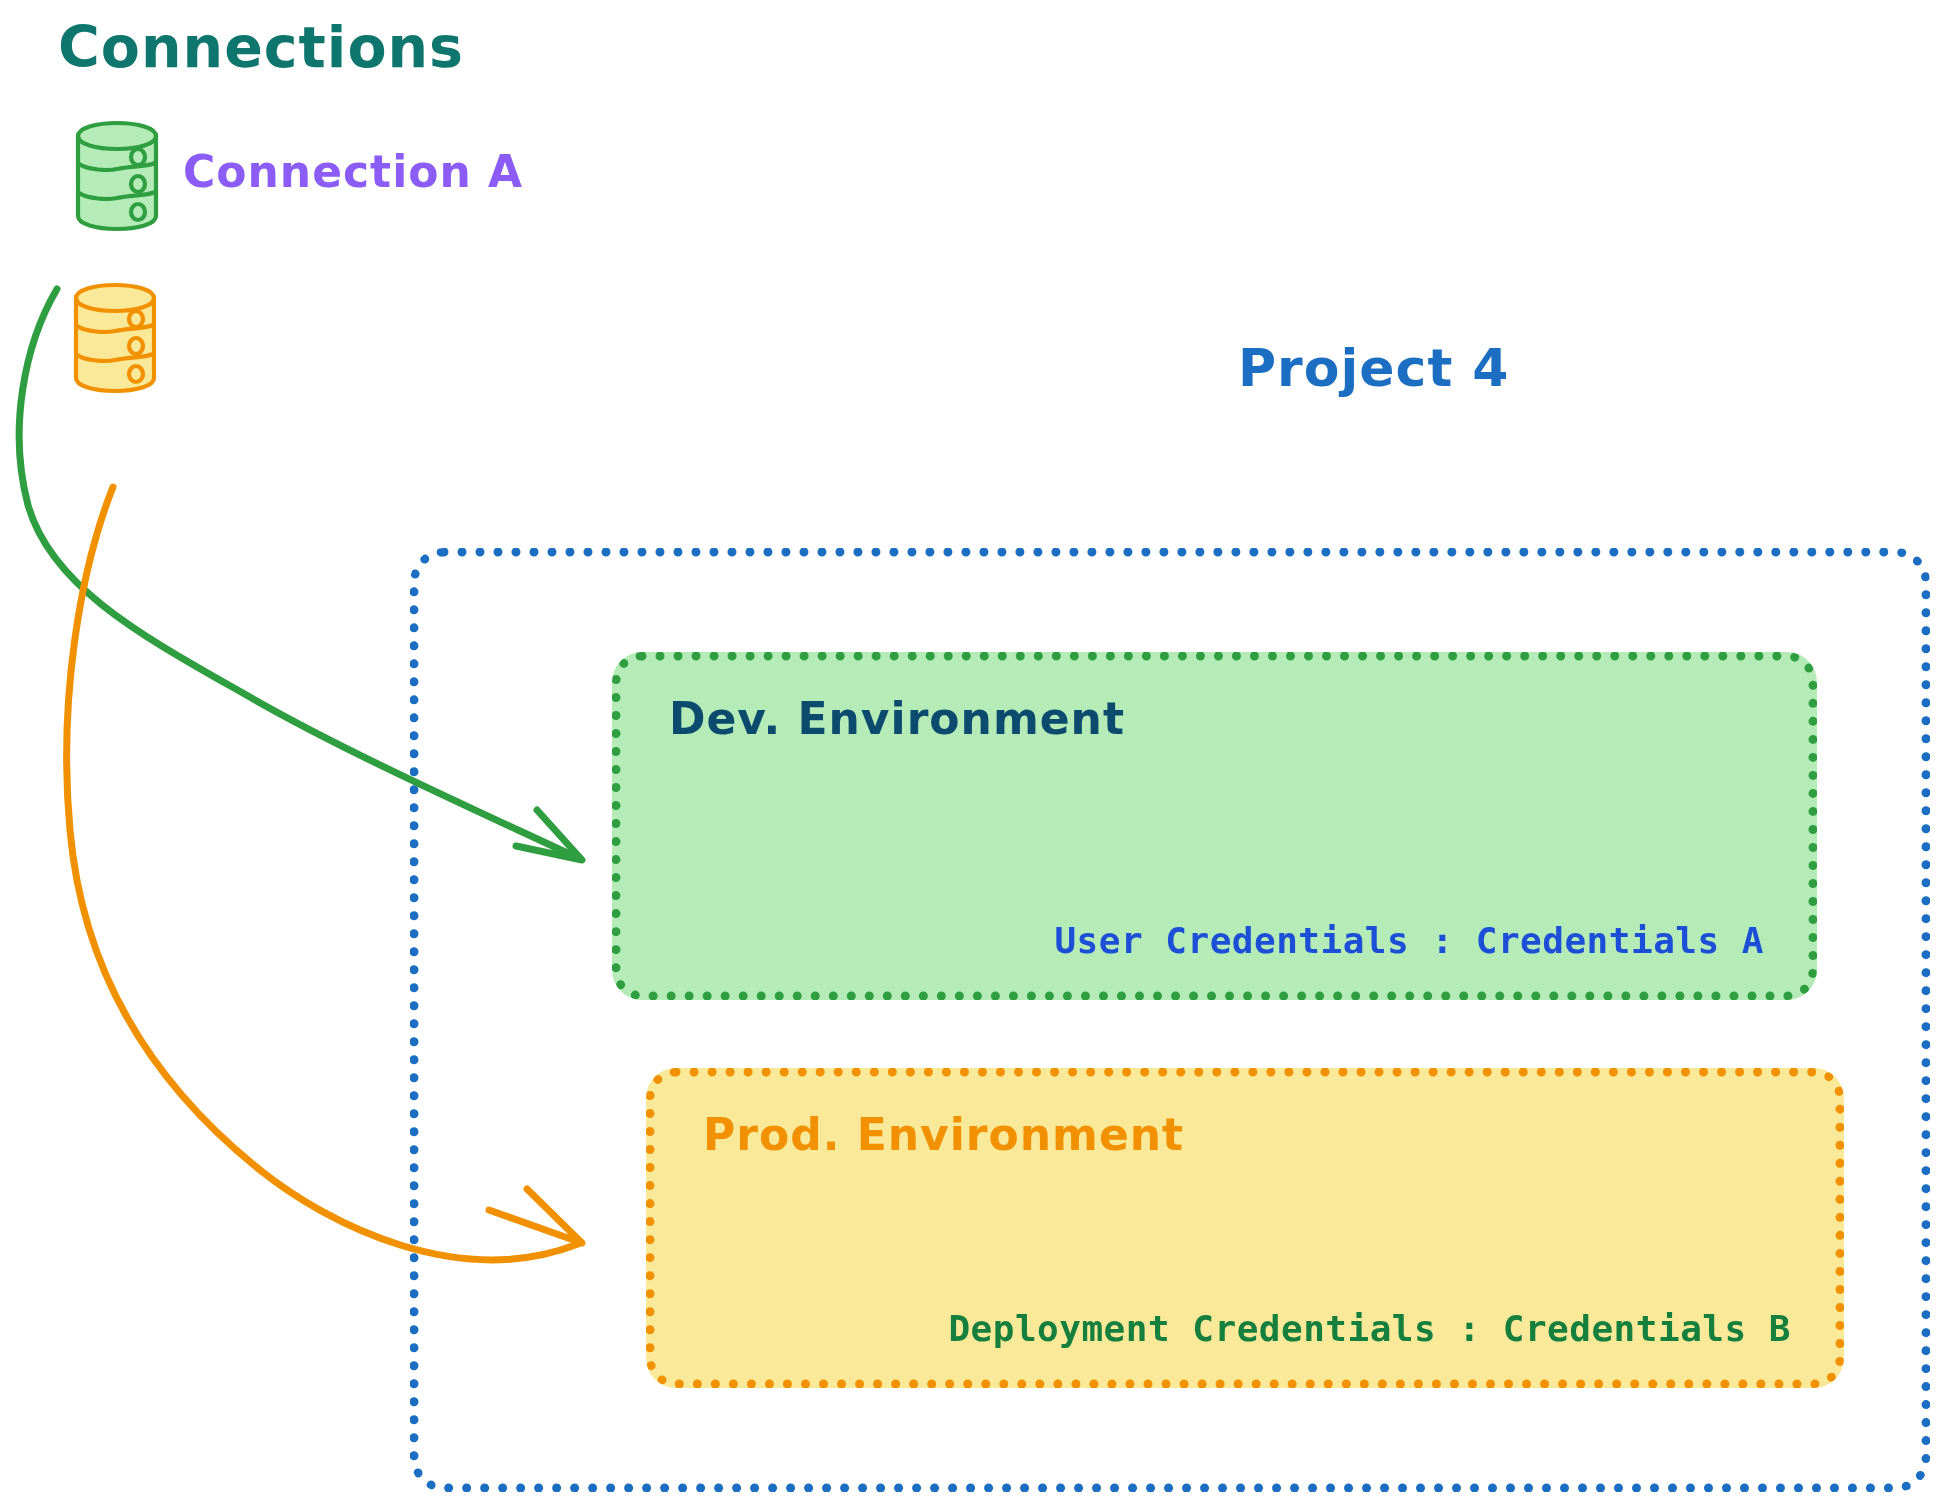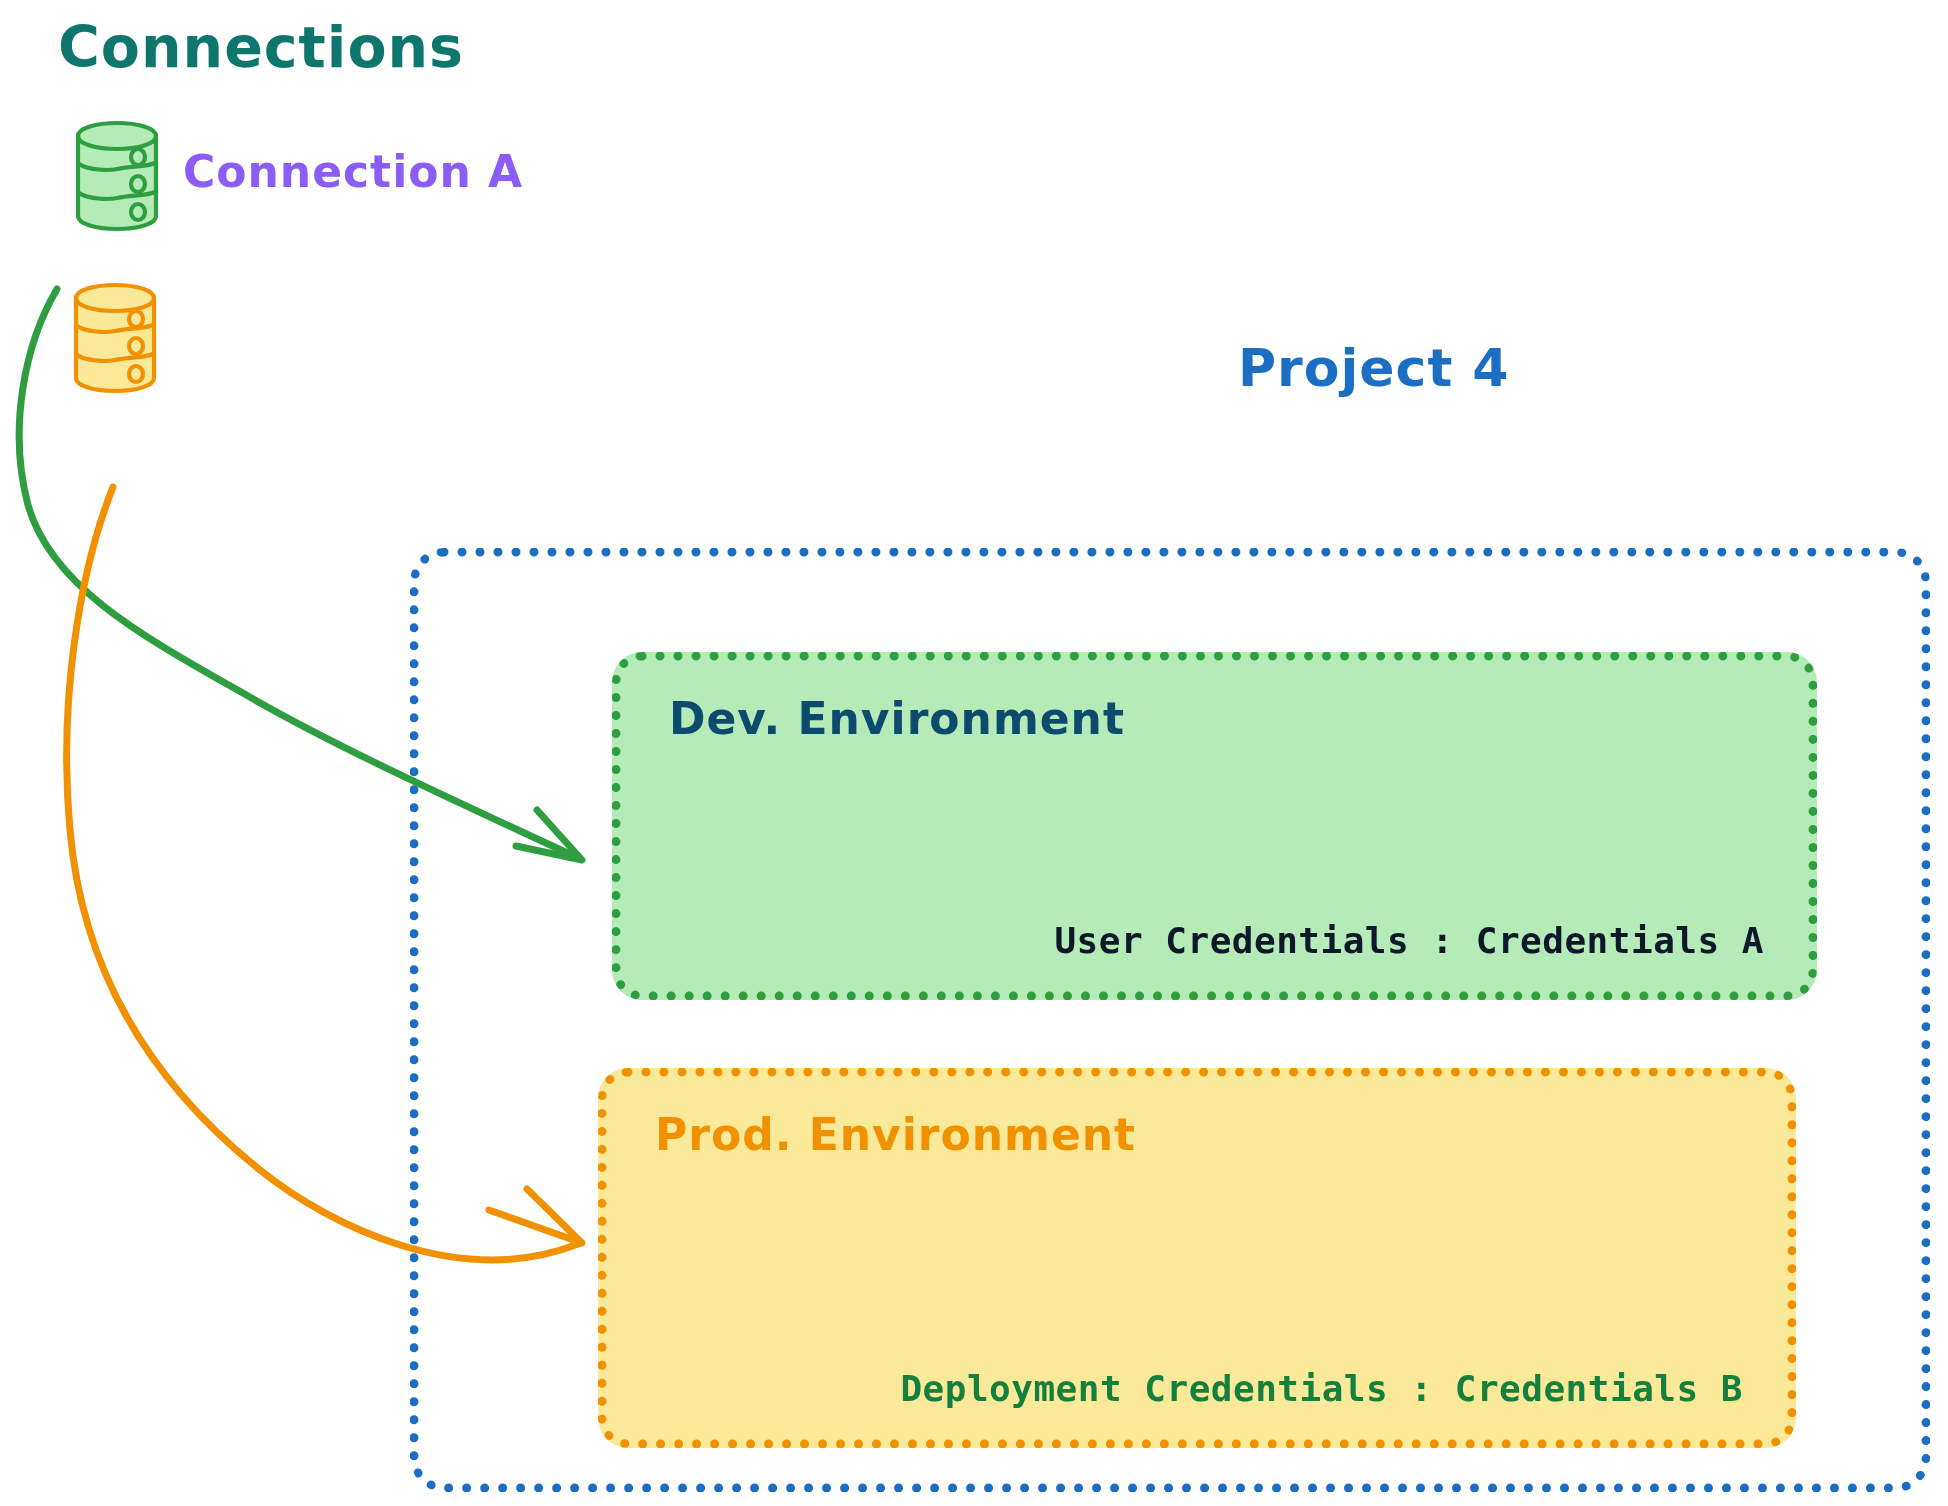--- a/index.html
+++ b/index.html
@@ -82,45 +82,45 @@
   }
   #dev-box {
     left: 612px;
     top: 652px;
     width: 1205px;
     height: 348px;
     background: #b4ebb7;
     border: 9px dotted #2f9e41;
   }
   #prod-box {
-    left: 598px;
+    left: 646px;
     top: 1068px;
     width: 1198px;
-    height: 380px;
+    height: 320px;
     background: #fbe99a;
     border: 9px dotted #f29100;
   }
 
   .env-title {
     position: absolute;
     left: 48px;
     top: 32px;
     font-size: 44px;
   }
   #dev-title  { color: #0c4a6e; }
   #prod-title { color: #f29100; }
 
   .env-cred {
     position: absolute;
     right: 44px;
     bottom: 30px;
     font-size: 36px;
     letter-spacing: 0.5px;
   }
-  #dev-cred  { color: #0f172a; }
+  #dev-cred  { color: #1d4ed8; }
   #prod-cred { color: #15803d; }
 
   
   #arrow-layer {
     position: absolute;
     left: 0;
     top: 0;
     width: 1948px;
     height: 1506px;
     pointer-events: none;

